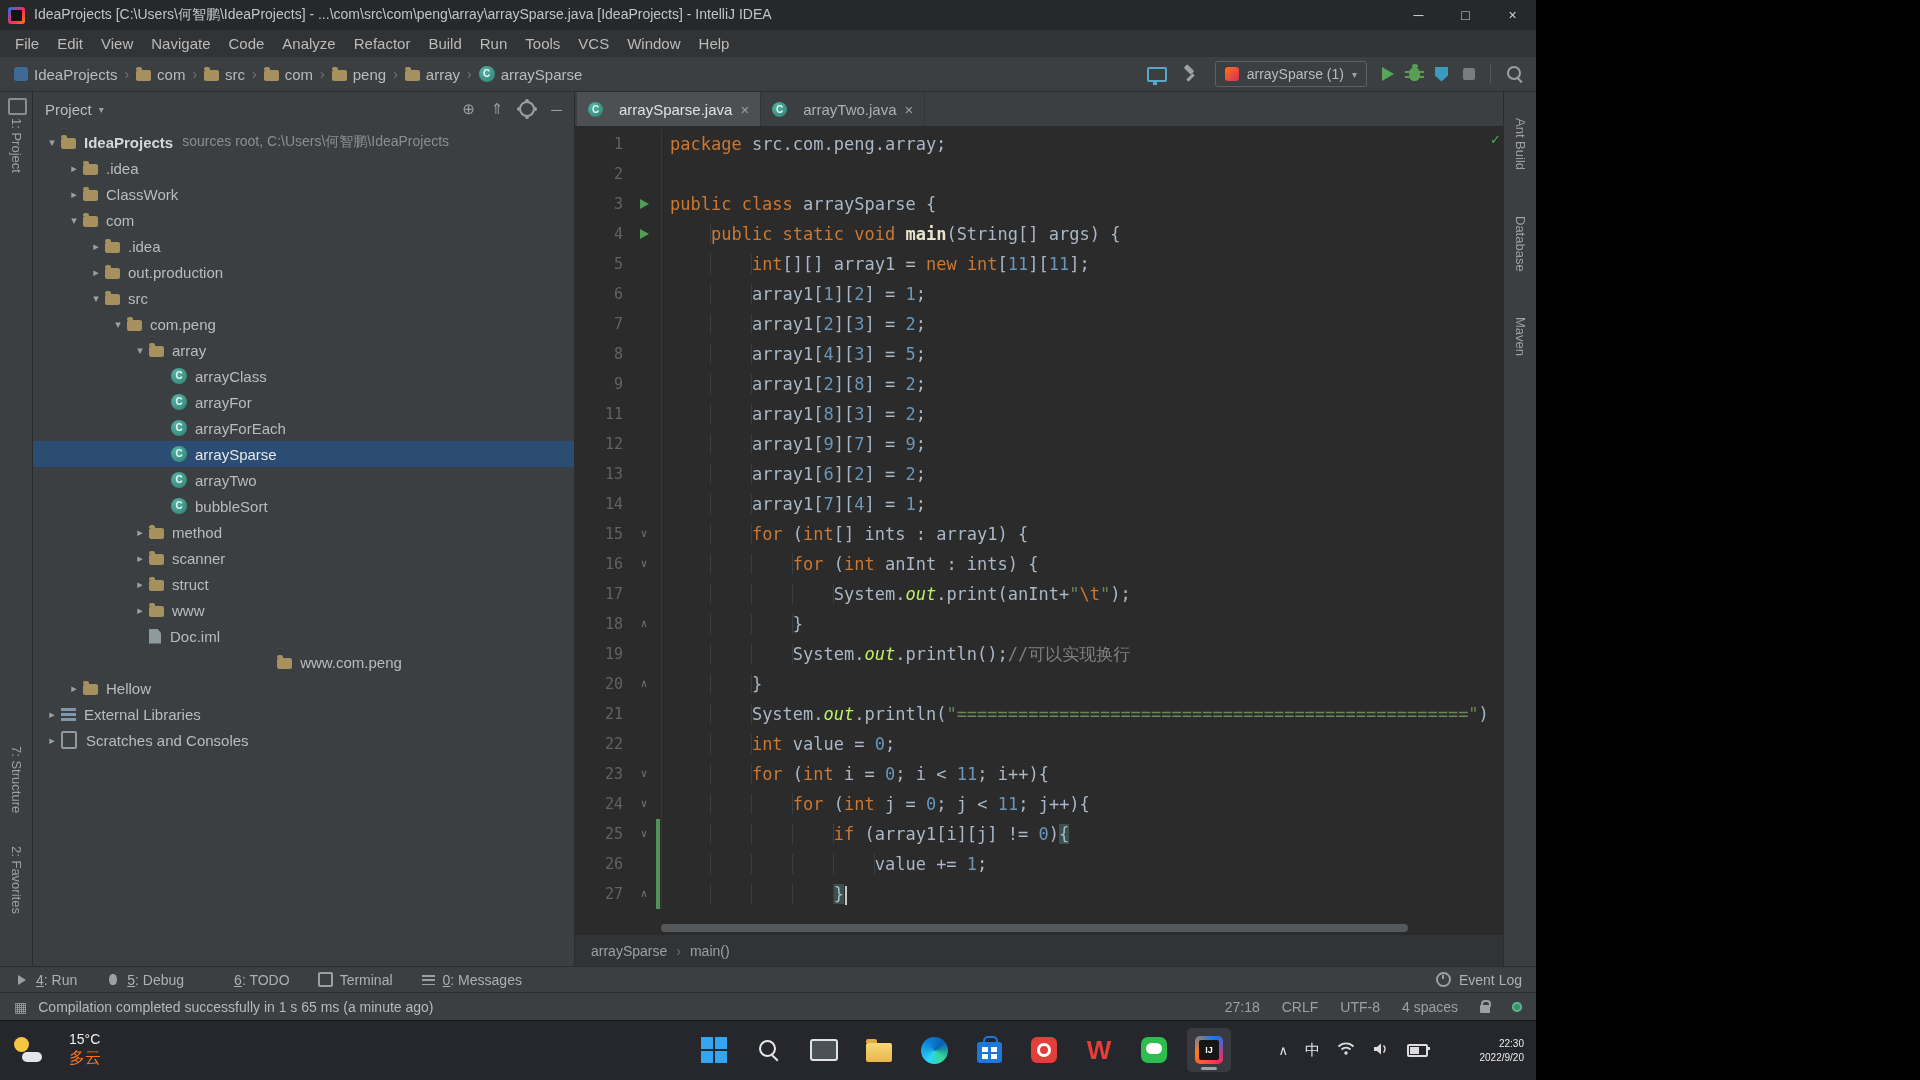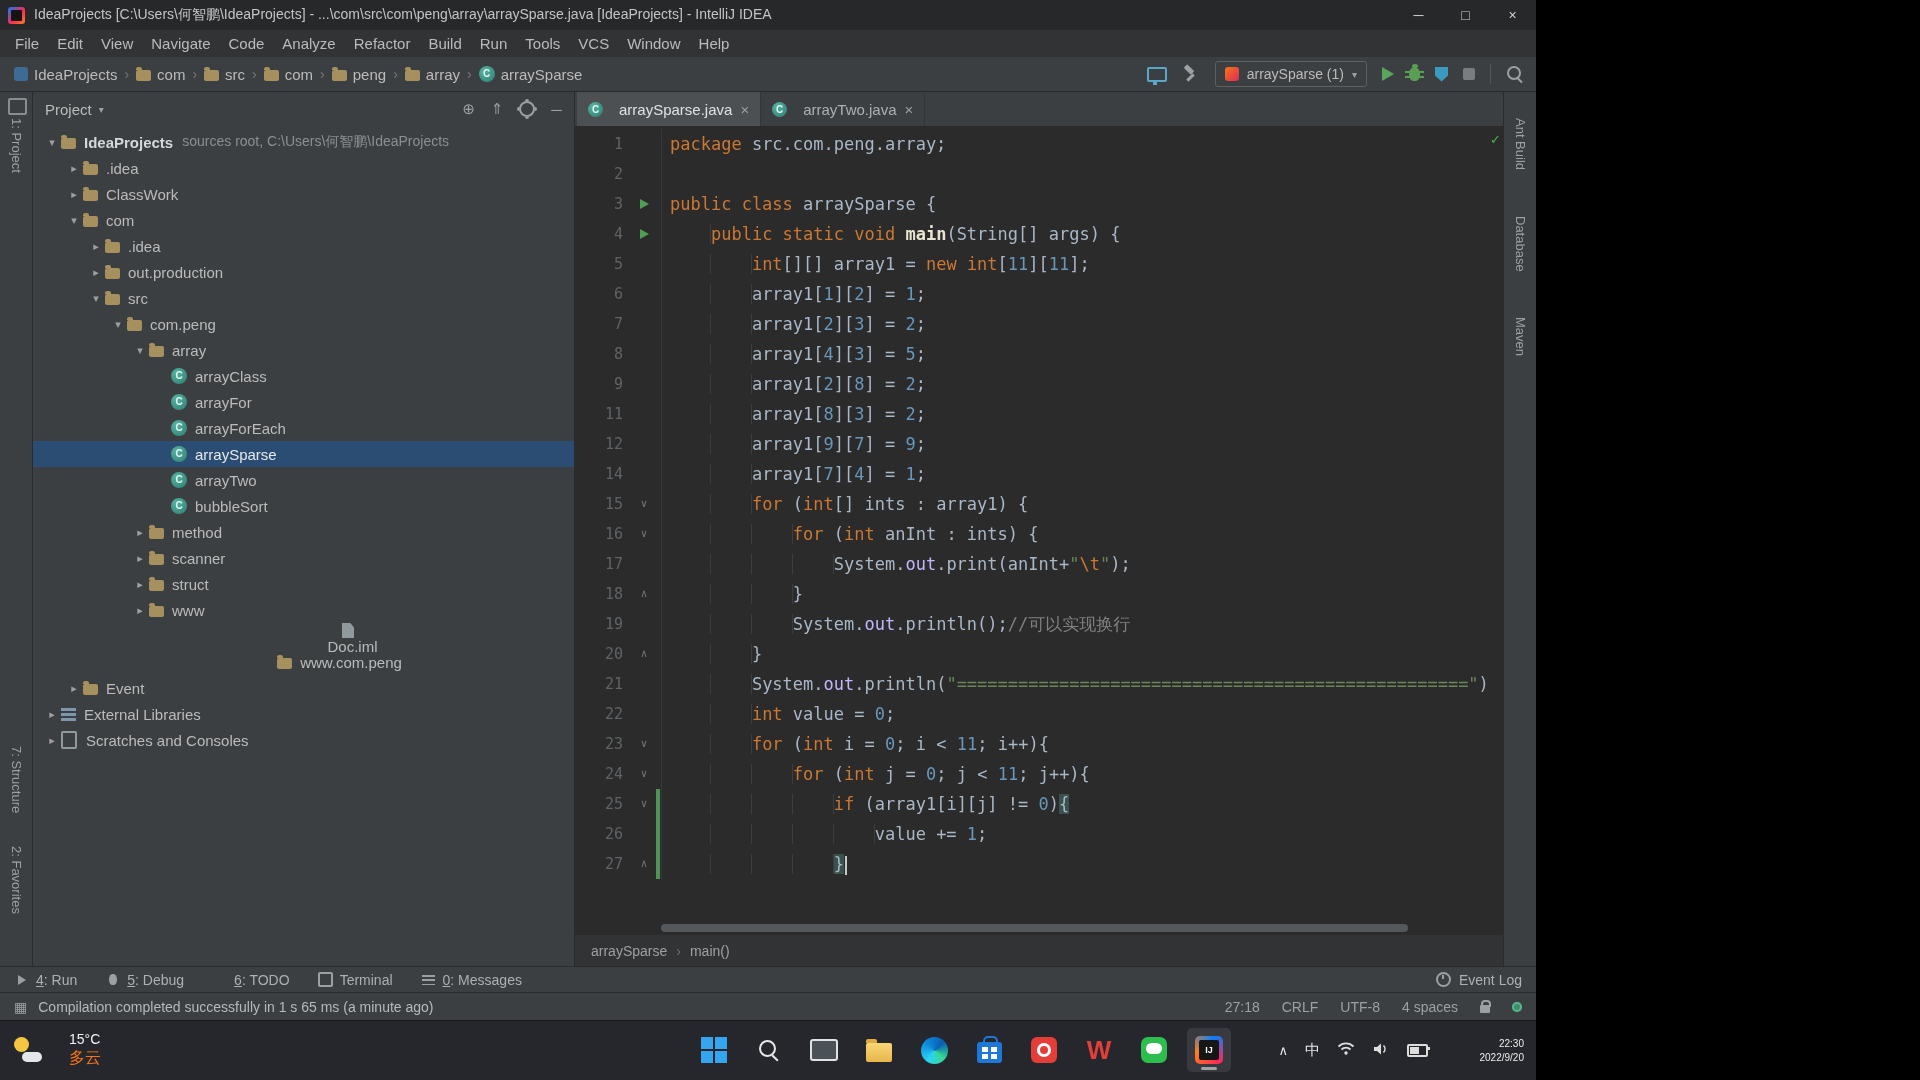--- a/index.html
+++ b/index.html
@@ -97,21 +97,21 @@
   .ctext{flex:1;overflow:hidden;border-left:1px solid #36383a;padding-left:8px}
   .ind{background:repeating-linear-gradient(to right,transparent 0 calc(4ch - 1px),#3b3e40 calc(4ch - 1px) 4ch)}
   .caret{display:inline-block;width:2px;height:19px;background:#c8c8c8;vertical-align:middle;margin-left:1px}
 
   .tk-kw{color:#cc7832}
   .tk-pl{color:#a9b7c6}
   .tk-num{color:#6897bb}
   .tk-str{color:#6a8759}
   .tk-esc{color:#cc7832}
   .tk-cmt{color:#808080}
-  .tk-fld{color:#c4b5fd;}
+  .tk-fld{color:#bef264;font-style:italic}
   .tk-fn{color:#e8e4d0;font-weight:bold}
   .tk-var{color:#a9b7c6;text-decoration-color:#8a97a3;text-underline-offset:3px}
   .tk-bh{background:#3b514d}
 
   .stripe-check{position:absolute;top:5px;right:2px;color:#4db151;font-size:13px}
   .hscroll{position:absolute;left:86px;right:25px;bottom:2px;height:8px}
   .hthumb{position:absolute;left:0;top:0;width:747px;height:8px;background:#595d5f;border-radius:4px;opacity:.9}
 
   .ecrumbs{height:31px;background:#313335;border-top:1px solid #2b2b2b;display:flex;align-items:center;padding-left:16px;font-size:14px;color:#9da0a3;gap:9px;flex:none}
 
@@ -373,34 +373,34 @@
           <div class="tree-row" style="padding-left: 98px;">
             <span class="tree-chev">▸</span>
             <span class="ic-folder"></span>
             <span class="tree-label">struct</span>
           </div>
           <div class="tree-row" style="padding-left: 98px;">
             <span class="tree-chev">▸</span>
             <span class="ic-folder"></span>
             <span class="tree-label">www</span>
           </div>
-          <div class="tree-row" style="padding-left: 98px; flex-direction: column;">
+          <div class="tree-row" style="padding-left: 98px;">
             <span class="tree-chev"></span>
             <span class="ic-file"></span>
             <span class="tree-label">Doc.iml</span>
           </div>
           <div class="tree-row" style="padding-left: 54px; justify-content: center;">
             <span class="tree-chev"></span>
             <span class="ic-folder"></span>
             <span class="tree-label">www.com.peng</span>
           </div>
           <div class="tree-row" style="padding-left: 32px;">
             <span class="tree-chev">▸</span>
             <span class="ic-folder"></span>
-            <span class="tree-label">Event</span>
+            <span class="tree-label">Hellow</span>
           </div>
           <div class="tree-row" style="padding-left: 10px;">
             <span class="tree-chev">▸</span>
             <span class="ic-lib"></span>
             <span class="tree-label">External Libraries</span>
           </div>
           <div class="tree-row" style="padding-left: 10px;">
             <span class="tree-chev">▸</span>
             <span class="ic-scratch"></span>
             <span class="tree-label">Scratches and Consoles</span>
@@ -427,20 +427,21 @@
             <div class="cline"><span class="lnum">2</span><span class="gicon"></span><span class="chgbar"></span><span class="ctext"></span></div>
             <div class="cline"><span class="lnum">3</span><span class="gicon"><span class="tri-run"></span></span><span class="chgbar"></span><span class="ctext"><span class="tk-kw">public class</span><span class="tk-pl"> arraySparse {</span></span></div>
             <div class="cline"><span class="lnum">4</span><span class="gicon"><span class="tri-run"></span></span><span class="chgbar"></span><span class="ctext"><span class="ind">    </span><span class="tk-kw">public static void</span><span class="tk-pl"> </span><span class="tk-fn">main</span><span class="tk-pl">(String[] args) {</span></span></div>
             <div class="cline"><span class="lnum">5</span><span class="gicon"></span><span class="chgbar"></span><span class="ctext"><span class="ind">        </span><span class="tk-kw">int</span><span class="tk-pl">[][] array1 = </span><span class="tk-kw">new</span><span class="tk-pl"> </span><span class="tk-kw">int</span><span class="tk-pl">[</span><span class="tk-num">11</span><span class="tk-pl">][</span><span class="tk-num">11</span><span class="tk-pl">];</span></span></div>
             <div class="cline"><span class="lnum">6</span><span class="gicon"></span><span class="chgbar"></span><span class="ctext"><span class="ind">        </span><span class="tk-pl">array1[</span><span class="tk-num">1</span><span class="tk-pl">][</span><span class="tk-num">2</span><span class="tk-pl">] = </span><span class="tk-num">1</span><span class="tk-pl">;</span></span></div>
             <div class="cline"><span class="lnum">7</span><span class="gicon"></span><span class="chgbar"></span><span class="ctext"><span class="ind">        </span><span class="tk-pl">array1[</span><span class="tk-num">2</span><span class="tk-pl">][</span><span class="tk-num">3</span><span class="tk-pl">] = </span><span class="tk-num">2</span><span class="tk-pl">;</span></span></div>
             <div class="cline"><span class="lnum">8</span><span class="gicon"></span><span class="chgbar"></span><span class="ctext"><span class="ind">        </span><span class="tk-pl">array1[</span><span class="tk-num">4</span><span class="tk-pl">][</span><span class="tk-num">3</span><span class="tk-pl">] = </span><span class="tk-num">5</span><span class="tk-pl">;</span></span></div>
             <div class="cline"><span class="lnum">9</span><span class="gicon"></span><span class="chgbar"></span><span class="ctext"><span class="ind">        </span><span class="tk-pl">array1[</span><span class="tk-num">2</span><span class="tk-pl">][</span><span class="tk-num">8</span><span class="tk-pl">] = </span><span class="tk-num">2</span><span class="tk-pl">;</span></span></div>
             <div class="cline"><span class="lnum">11</span><span class="gicon"></span><span class="chgbar"></span><span class="ctext"><span class="ind">        </span><span class="tk-pl">array1[</span><span class="tk-num">8</span><span class="tk-pl">][</span><span class="tk-num">3</span><span class="tk-pl">] = </span><span class="tk-num">2</span><span class="tk-pl">;</span></span></div>
             <div class="cline"><span class="lnum">12</span><span class="gicon"></span><span class="chgbar"></span><span class="ctext"><span class="ind">        </span><span class="tk-pl">array1[</span><span class="tk-num">9</span><span class="tk-pl">][</span><span class="tk-num">7</span><span class="tk-pl">] = </span><span class="tk-num">9</span><span class="tk-pl">;</span></span></div>
+            <div class="cline"><span class="lnum">13</span><span class="gicon"></span><span class="chgbar"></span><span class="ctext"><span class="ind">        </span><span class="tk-pl">array1[</span><span class="tk-num">6</span><span class="tk-pl">][</span><span class="tk-num">2</span><span class="tk-pl">] = </span><span class="tk-num">2</span><span class="tk-pl">;</span></span></div>
             <div class="cline"><span class="lnum">14</span><span class="gicon"></span><span class="chgbar"></span><span class="ctext"><span class="ind">        </span><span class="tk-pl">array1[</span><span class="tk-num">7</span><span class="tk-pl">][</span><span class="tk-num">4</span><span class="tk-pl">] = </span><span class="tk-num">1</span><span class="tk-pl">;</span></span></div>
             <div class="cline"><span class="lnum">15</span><span class="gicon">∨</span><span class="chgbar"></span><span class="ctext"><span class="ind">        </span><span class="tk-kw">for</span><span class="tk-pl"> (</span><span class="tk-kw">int</span><span class="tk-pl">[] ints : array1) {</span></span></div>
             <div class="cline"><span class="lnum">16</span><span class="gicon">∨</span><span class="chgbar"></span><span class="ctext"><span class="ind">            </span><span class="tk-kw">for</span><span class="tk-pl"> (</span><span class="tk-kw">int</span><span class="tk-pl"> anInt : ints) {</span></span></div>
             <div class="cline"><span class="lnum">17</span><span class="gicon"></span><span class="chgbar"></span><span class="ctext"><span class="ind">                </span><span class="tk-pl">System.</span><span class="tk-fld">out</span><span class="tk-pl">.print(anInt+</span><span class="tk-str">"</span><span class="tk-esc">\t</span><span class="tk-str">"</span><span class="tk-pl">);</span></span></div>
             <div class="cline"><span class="lnum">18</span><span class="gicon">∧</span><span class="chgbar"></span><span class="ctext"><span class="ind">            </span><span class="tk-pl">}</span></span></div>
             <div class="cline"><span class="lnum">19</span><span class="gicon"></span><span class="chgbar"></span><span class="ctext"><span class="ind">            </span><span class="tk-pl">System.</span><span class="tk-fld">out</span><span class="tk-pl">.println();</span><span class="tk-cmt">//可以实现换行</span></span></div>
             <div class="cline"><span class="lnum">20</span><span class="gicon">∧</span><span class="chgbar"></span><span class="ctext"><span class="ind">        </span><span class="tk-pl">}</span></span></div>
             <div class="cline"><span class="lnum">21</span><span class="gicon"></span><span class="chgbar"></span><span class="ctext"><span class="ind">        </span><span class="tk-pl">System.</span><span class="tk-fld">out</span><span class="tk-pl">.println(</span><span class="tk-str">"=================================================="</span><span class="tk-pl">);</span></span></div>
             <div class="cline"><span class="lnum">22</span><span class="gicon"></span><span class="chgbar"></span><span class="ctext"><span class="ind">        </span><span class="tk-kw">int</span><span class="tk-pl"> </span><span class="tk-var">value</span><span class="tk-pl"> = </span><span class="tk-num">0</span><span class="tk-pl">;</span></span></div>
             <div class="cline"><span class="lnum">23</span><span class="gicon">∨</span><span class="chgbar"></span><span class="ctext"><span class="ind">        </span><span class="tk-kw">for</span><span class="tk-pl"> (</span><span class="tk-kw">int</span><span class="tk-pl"> </span><span class="tk-var">i</span><span class="tk-pl"> = </span><span class="tk-num">0</span><span class="tk-pl">; </span><span class="tk-var">i</span><span class="tk-pl"> &lt; </span><span class="tk-num">11</span><span class="tk-pl">; </span><span class="tk-var">i</span><span class="tk-pl">++){</span></span></div>

